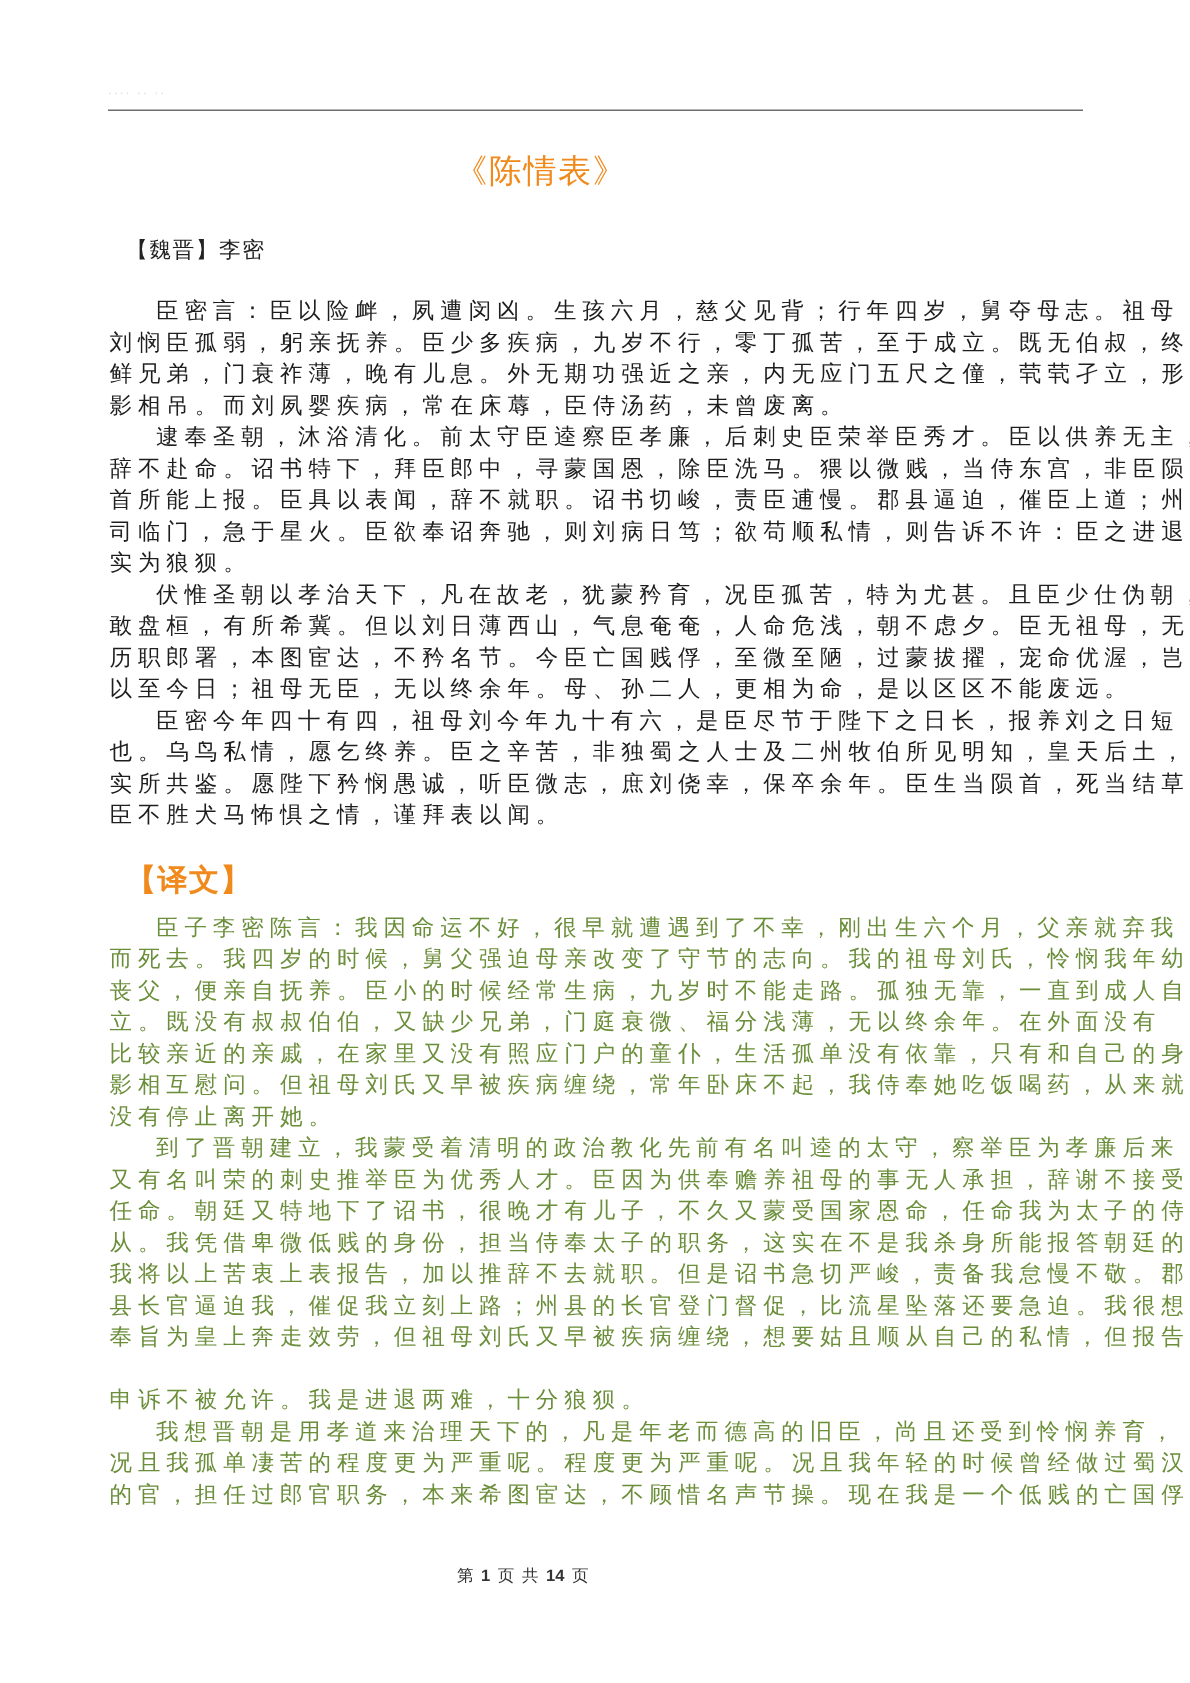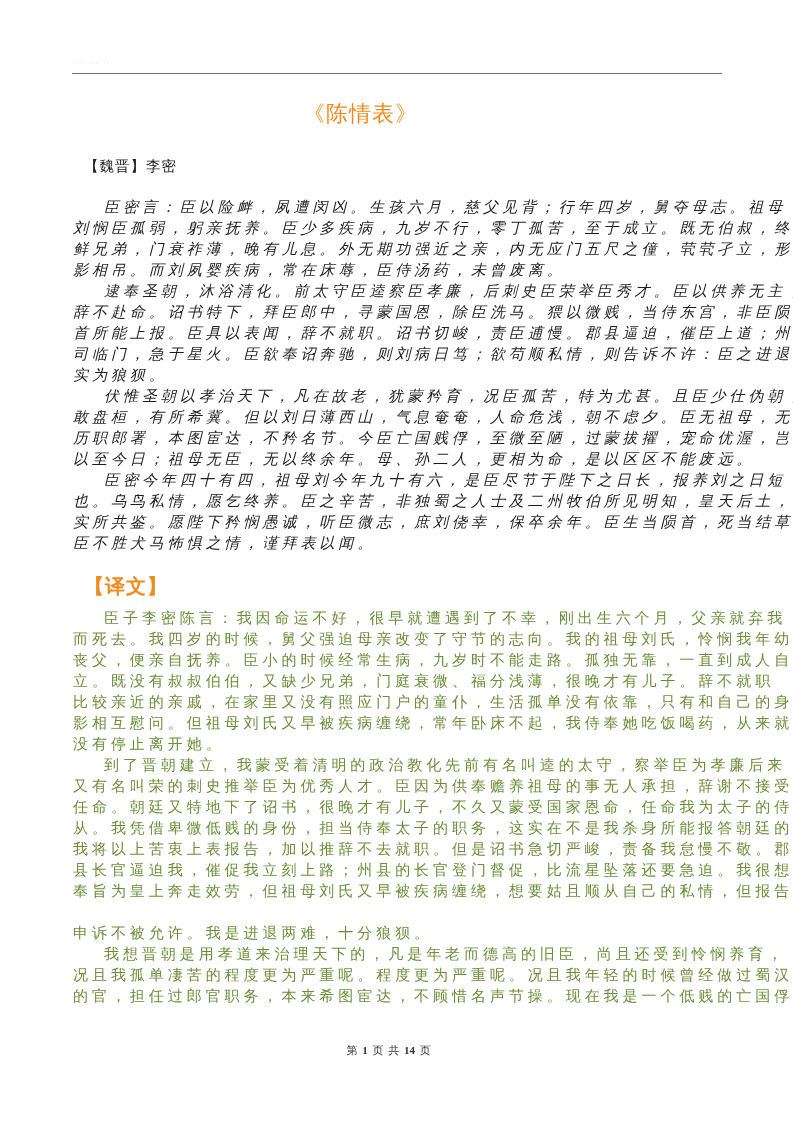--- a/index.html
+++ b/index.html
@@ -18,34 +18,34 @@
   .line { height: 21px; line-height: 21px; font-size: 15px; white-space: nowrap;
           letter-spacing: 3.95px; }
   .line.indent { padding-left: 31px; }
   .orig .line { color: #1e1e1e; }
   .trans .line { color: #6b8e3a; letter-spacing: 3.95px; }
   .trans .line.gap-after { margin-bottom: 21px; }
   .section-label { position: absolute; left: 84px; top: 573px; font-size: 20px;
                    color: #f08a1c; font-weight: bold; letter-spacing: 1px;
                    font-family: "DejaVu Sans", sans-serif; }
   .footer { position: absolute; left: 0; width: 697px; top: 1043px; text-align: center;
-            font-size: 11px; color: #333; font-family: Liberation Serif, serif;
-            word-spacing: 2px; padding-left: 40px; }
+            font-size: 11px; color: #333; font-family: Liberation Sans, sans-serif;
+            word-spacing: 2px; }
   .footer b { font-weight: bold; }
 </style>
 </head>
 <body>
 
 <div class="header-faint">···· ·· ··</div>
 <div class="header-rule"></div>
 
 <div class="title">《陈情表》</div>
 <div class="author">【魏晋】李密</div>
 
-<div class="block orig" style="top:197px;font-style:italic;">
+<div class="block orig" style="top:197px;">
   <div>
     <div class="line indent">臣密言：臣以险衅，夙遭闵凶。生孩六月，慈父见背；行年四岁，舅夺母志。祖母</div>
     <div class="line">刘悯臣孤弱，躬亲抚养。臣少多疾病，九岁不行，零丁孤苦，至于成立。既无伯叔，终</div>
     <div class="line">鲜兄弟，门衰祚薄，晚有儿息。外无期功强近之亲，内无应门五尺之僮，茕茕孑立，形</div>
     <div class="line">影相吊。而刘夙婴疾病，常在床蓐，臣侍汤药，未曾废离。</div>
   </div>
   <div>
     <div class="line indent">逮奉圣朝，沐浴清化。前太守臣逵察臣孝廉，后刺史臣荣举臣秀才。臣以供养无主，</div>
     <div class="line">辞不赴命。诏书特下，拜臣郎中，寻蒙国恩，除臣洗马。猥以微贱，当侍东宫，非臣陨</div>
     <div class="line">首所能上报。臣具以表闻，辞不就职。诏书切峻，责臣逋慢。郡县逼迫，催臣上道；州</div>
@@ -66,21 +66,21 @@
   </div>
 </div>
 
 <div class="section-label">【译文】</div>
 
 <div class="block trans" style="top:608px;">
   <div>
     <div class="line indent">臣子李密陈言：我因命运不好，很早就遭遇到了不幸，刚出生六个月，父亲就弃我</div>
     <div class="line">而死去。我四岁的时候，舅父强迫母亲改变了守节的志向。我的祖母刘氏，怜悯我年幼</div>
     <div class="line">丧父，便亲自抚养。臣小的时候经常生病，九岁时不能走路。孤独无靠，一直到成人自</div>
-    <div class="line">立。既没有叔叔伯伯，又缺少兄弟，门庭衰微、福分浅薄，很晚才有儿子。辞不就职</div>
+    <div class="line">立。既没有叔叔伯伯，又缺少兄弟，门庭衰微、福分浅薄，无以终余年。在外面没有</div>
     <div class="line">比较亲近的亲戚，在家里又没有照应门户的童仆，生活孤单没有依靠，只有和自己的身</div>
     <div class="line">影相互慰问。但祖母刘氏又早被疾病缠绕，常年卧床不起，我侍奉她吃饭喝药，从来就</div>
     <div class="line">没有停止离开她。</div>
   </div>
   <div>
     <div class="line indent">到了晋朝建立，我蒙受着清明的政治教化先前有名叫逵的太守，察举臣为孝廉后来</div>
     <div class="line">又有名叫荣的刺史推举臣为优秀人才。臣因为供奉赡养祖母的事无人承担，辞谢不接受</div>
     <div class="line">任命。朝廷又特地下了诏书，很晚才有儿子，不久又蒙受国家恩命，任命我为太子的侍</div>
     <div class="line">从。我凭借卑微低贱的身份，担当侍奉太子的职务，这实在不是我杀身所能报答朝廷的。</div>
     <div class="line">我将以上苦衷上表报告，加以推辞不去就职。但是诏书急切严峻，责备我怠慢不敬。郡</div>

